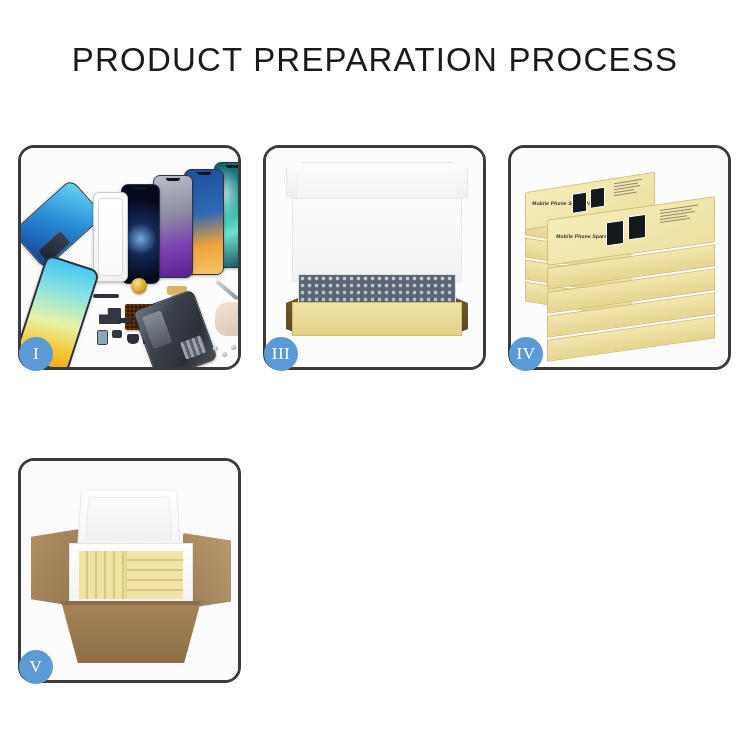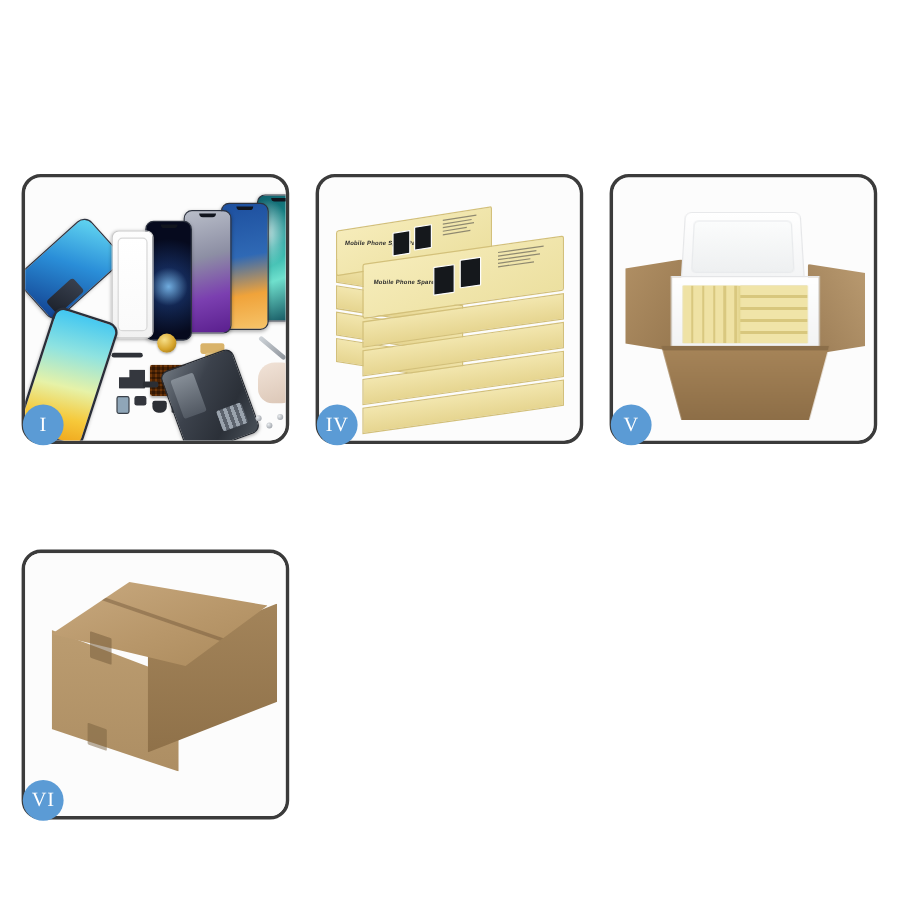--- a/index.html
+++ b/index.html
@@ -404,20 +404,21 @@
     background:rgba(120,95,62,.5); border-radius:1px;
     transform: skewY(19deg);
   }
 </style>
 </head>
 <body>
 
 <div id="page">
 
   <div id="header">
+    <div id="title">PRODUCT PREPARATION PROCESS</div>
   </div>
 
   <div id="grid">
 
     <div class="panel">
       <div class="panel-inner">
         <div class="p1-stage">
           <div class="ph ph-a"></div>
           <div class="ph ph-f">
               <span class="ph-notch"></span>
@@ -459,20 +460,35 @@
               <i></i>
               <i></i>
               <i></i>
             </div>
         </div>
       </div>
       <div class="badge">I</div>
     </div>
 
 
+    <div class="panel">
+      <div class="panel-inner">
+        <div class="ob-wrap">
+          <div class="ob-flap-l"></div>
+          <div class="ob-flap-r"></div>
+          <div class="ob-lid-back"></div>
+          <div class="ob-inner"></div>
+          <div class="ob-foam"></div>
+          <div class="ob-side-l"></div>
+          <div class="ob-side-r"></div>
+          <div class="ob-front"></div>
+        </div>
+      </div>
+      <div class="badge">III</div>
+    </div>
 
     <div class="panel">
       <div class="panel-inner">
         <div class="stack">
 
           <div class="sbox" style="left:6px;  top:64px;  width:104px; height:18px; transform:skewY(9deg);"></div>
           <div class="sbox" style="left:6px;  top:86px;  width:104px; height:18px; transform:skewY(9deg);"></div>
           <div class="sbox" style="left:6px;  top:108px; width:104px; height:18px; transform:skewY(9deg);"></div>
           <div class="sbox" style="left:6px;  top:130px; width:104px; height:18px; transform:skewY(9deg);"></div>
 
@@ -521,30 +537,15 @@
           <div class="cv-boxes">
             <span class="bl left"></span>
             <span class="br"></span>
           </div>
           <div class="cv-body"></div>
         </div>
       </div>
       <div class="badge">V</div>
     </div>
 
-    <div class="panel">
-      <div class="panel-inner">
-        <div class="cc">
-          <div class="cc-left"></div>
-          <div class="cc-right"></div>
-          <div class="cc-top"></div>
-          <div class="cc-top-seam">
-              <i></i>
-            </div>
-          <div class="cc-tab1"></div>
-          <div class="cc-tab2"></div>
-        </div>
-      </div>
-      <div class="badge">VI</div>
-    </div>
 
   </div>
 </div>
 
 </body></html>

